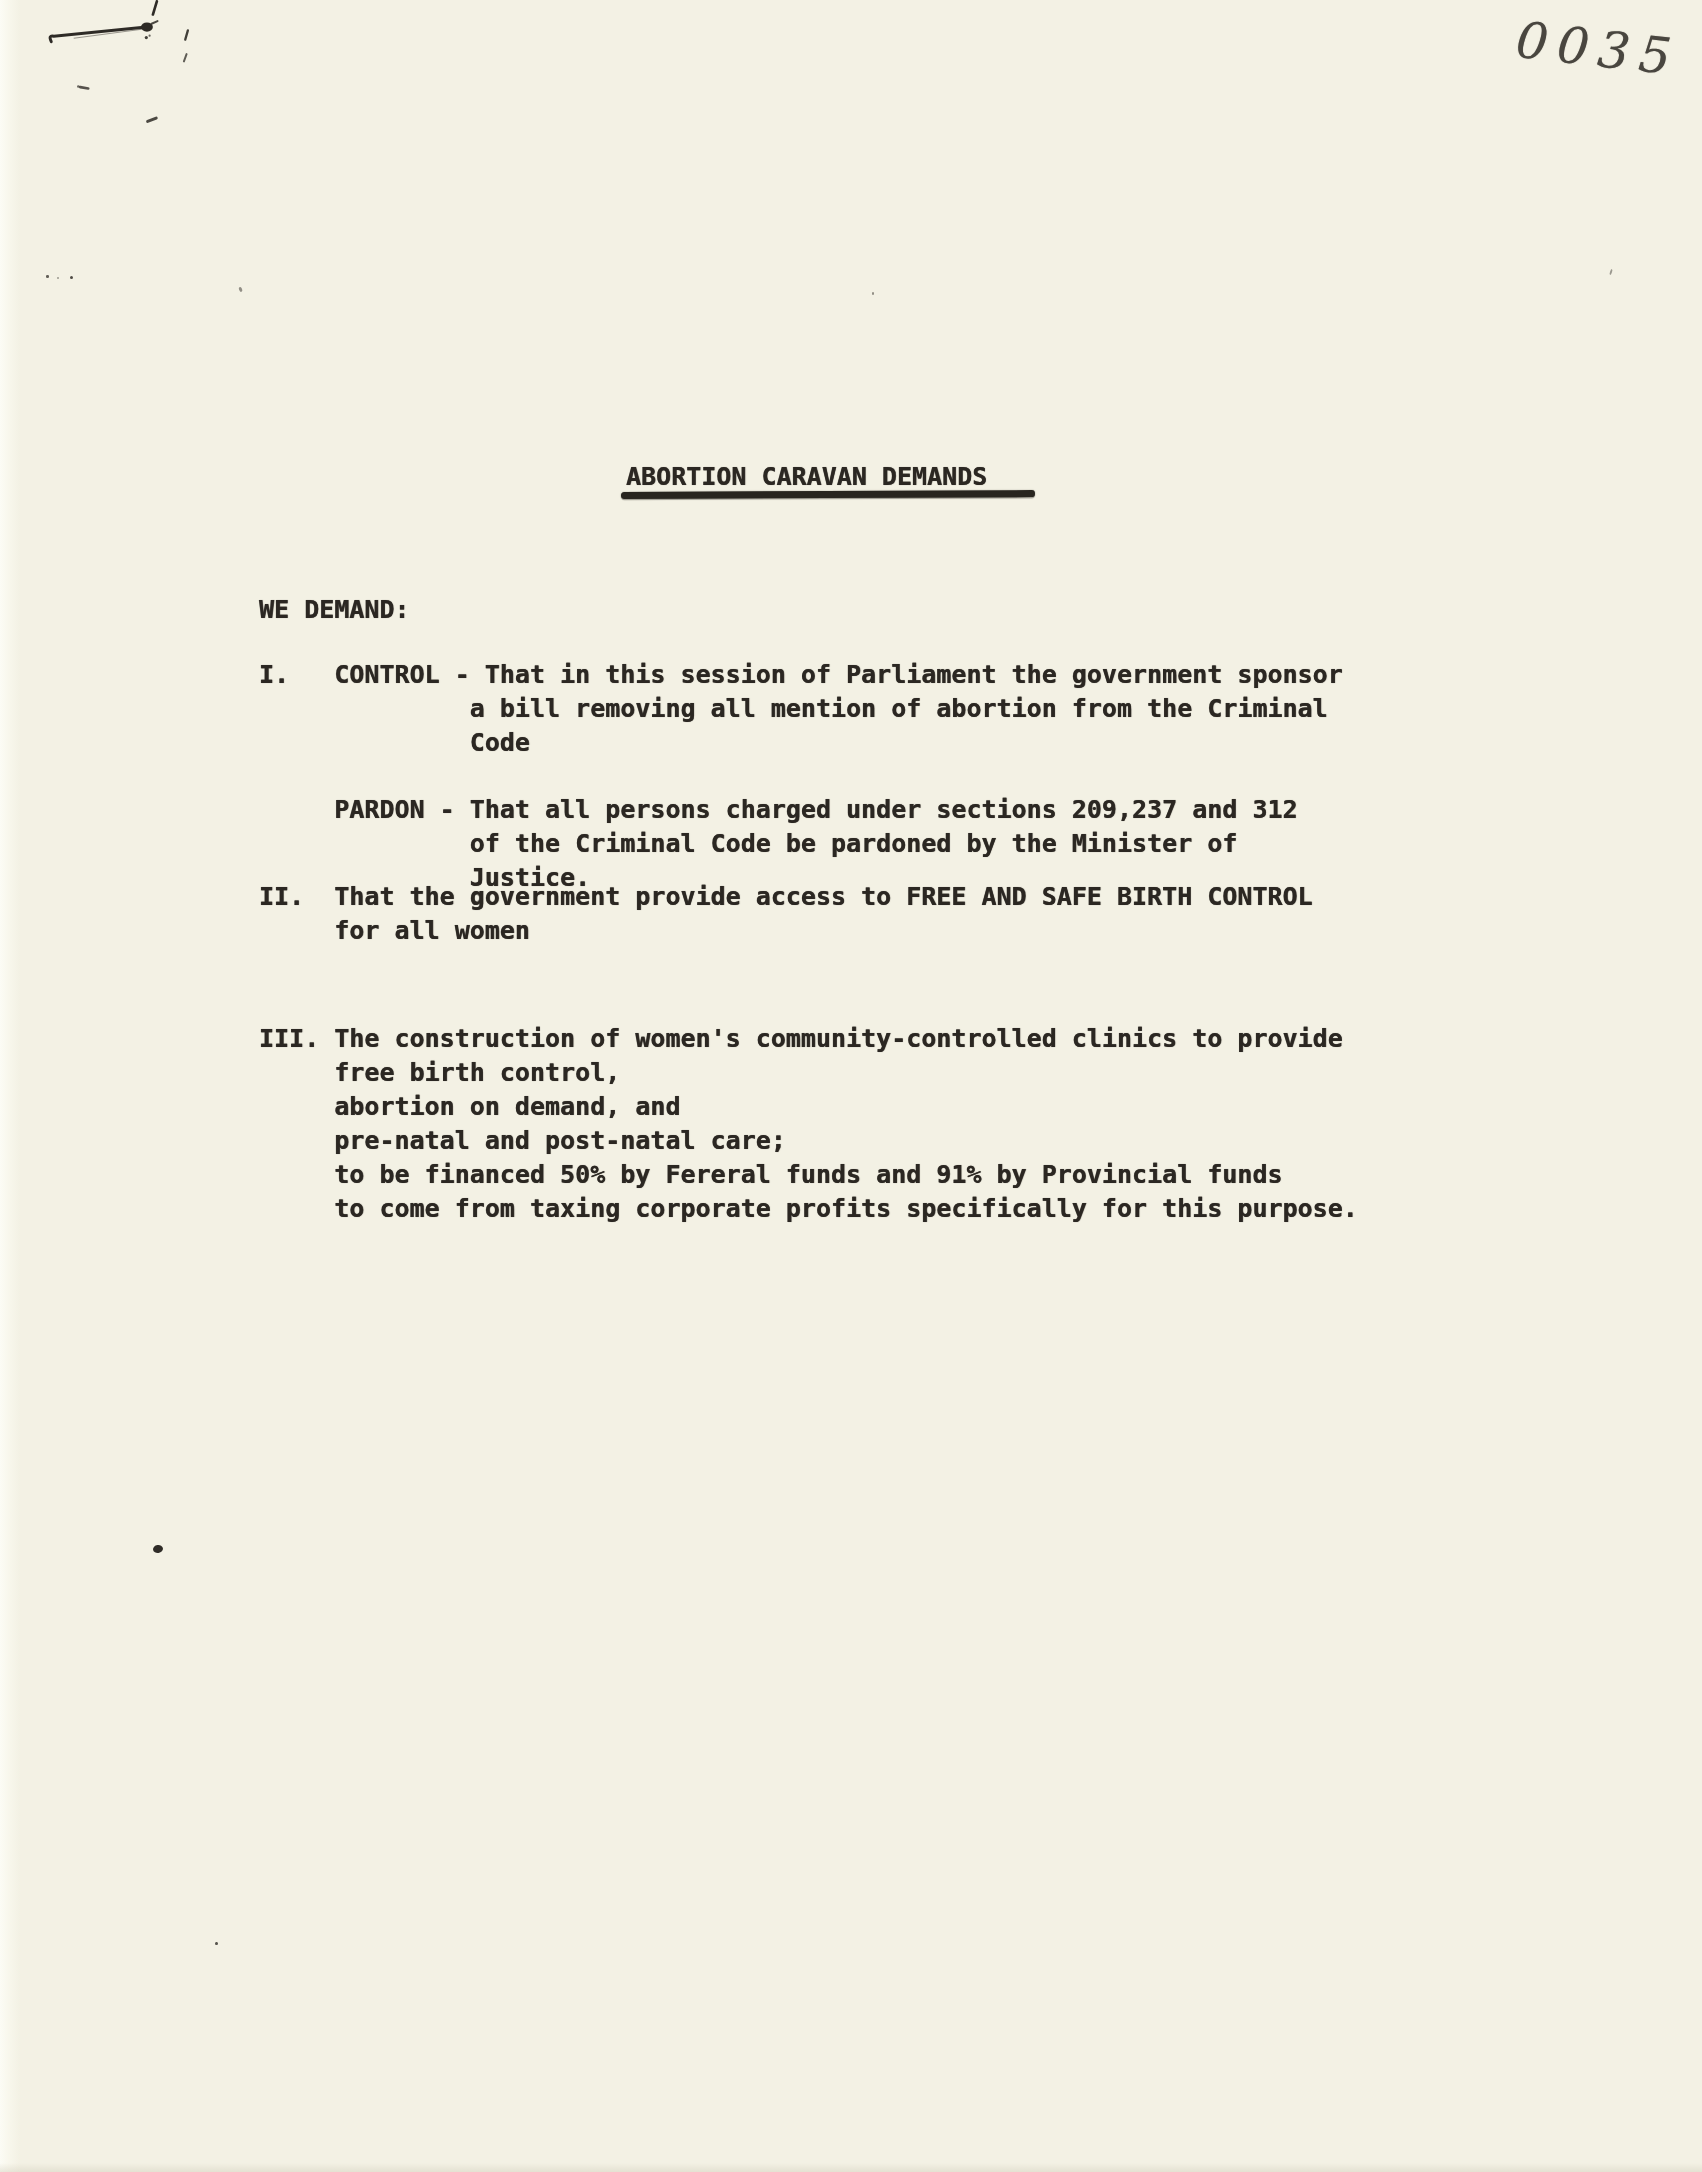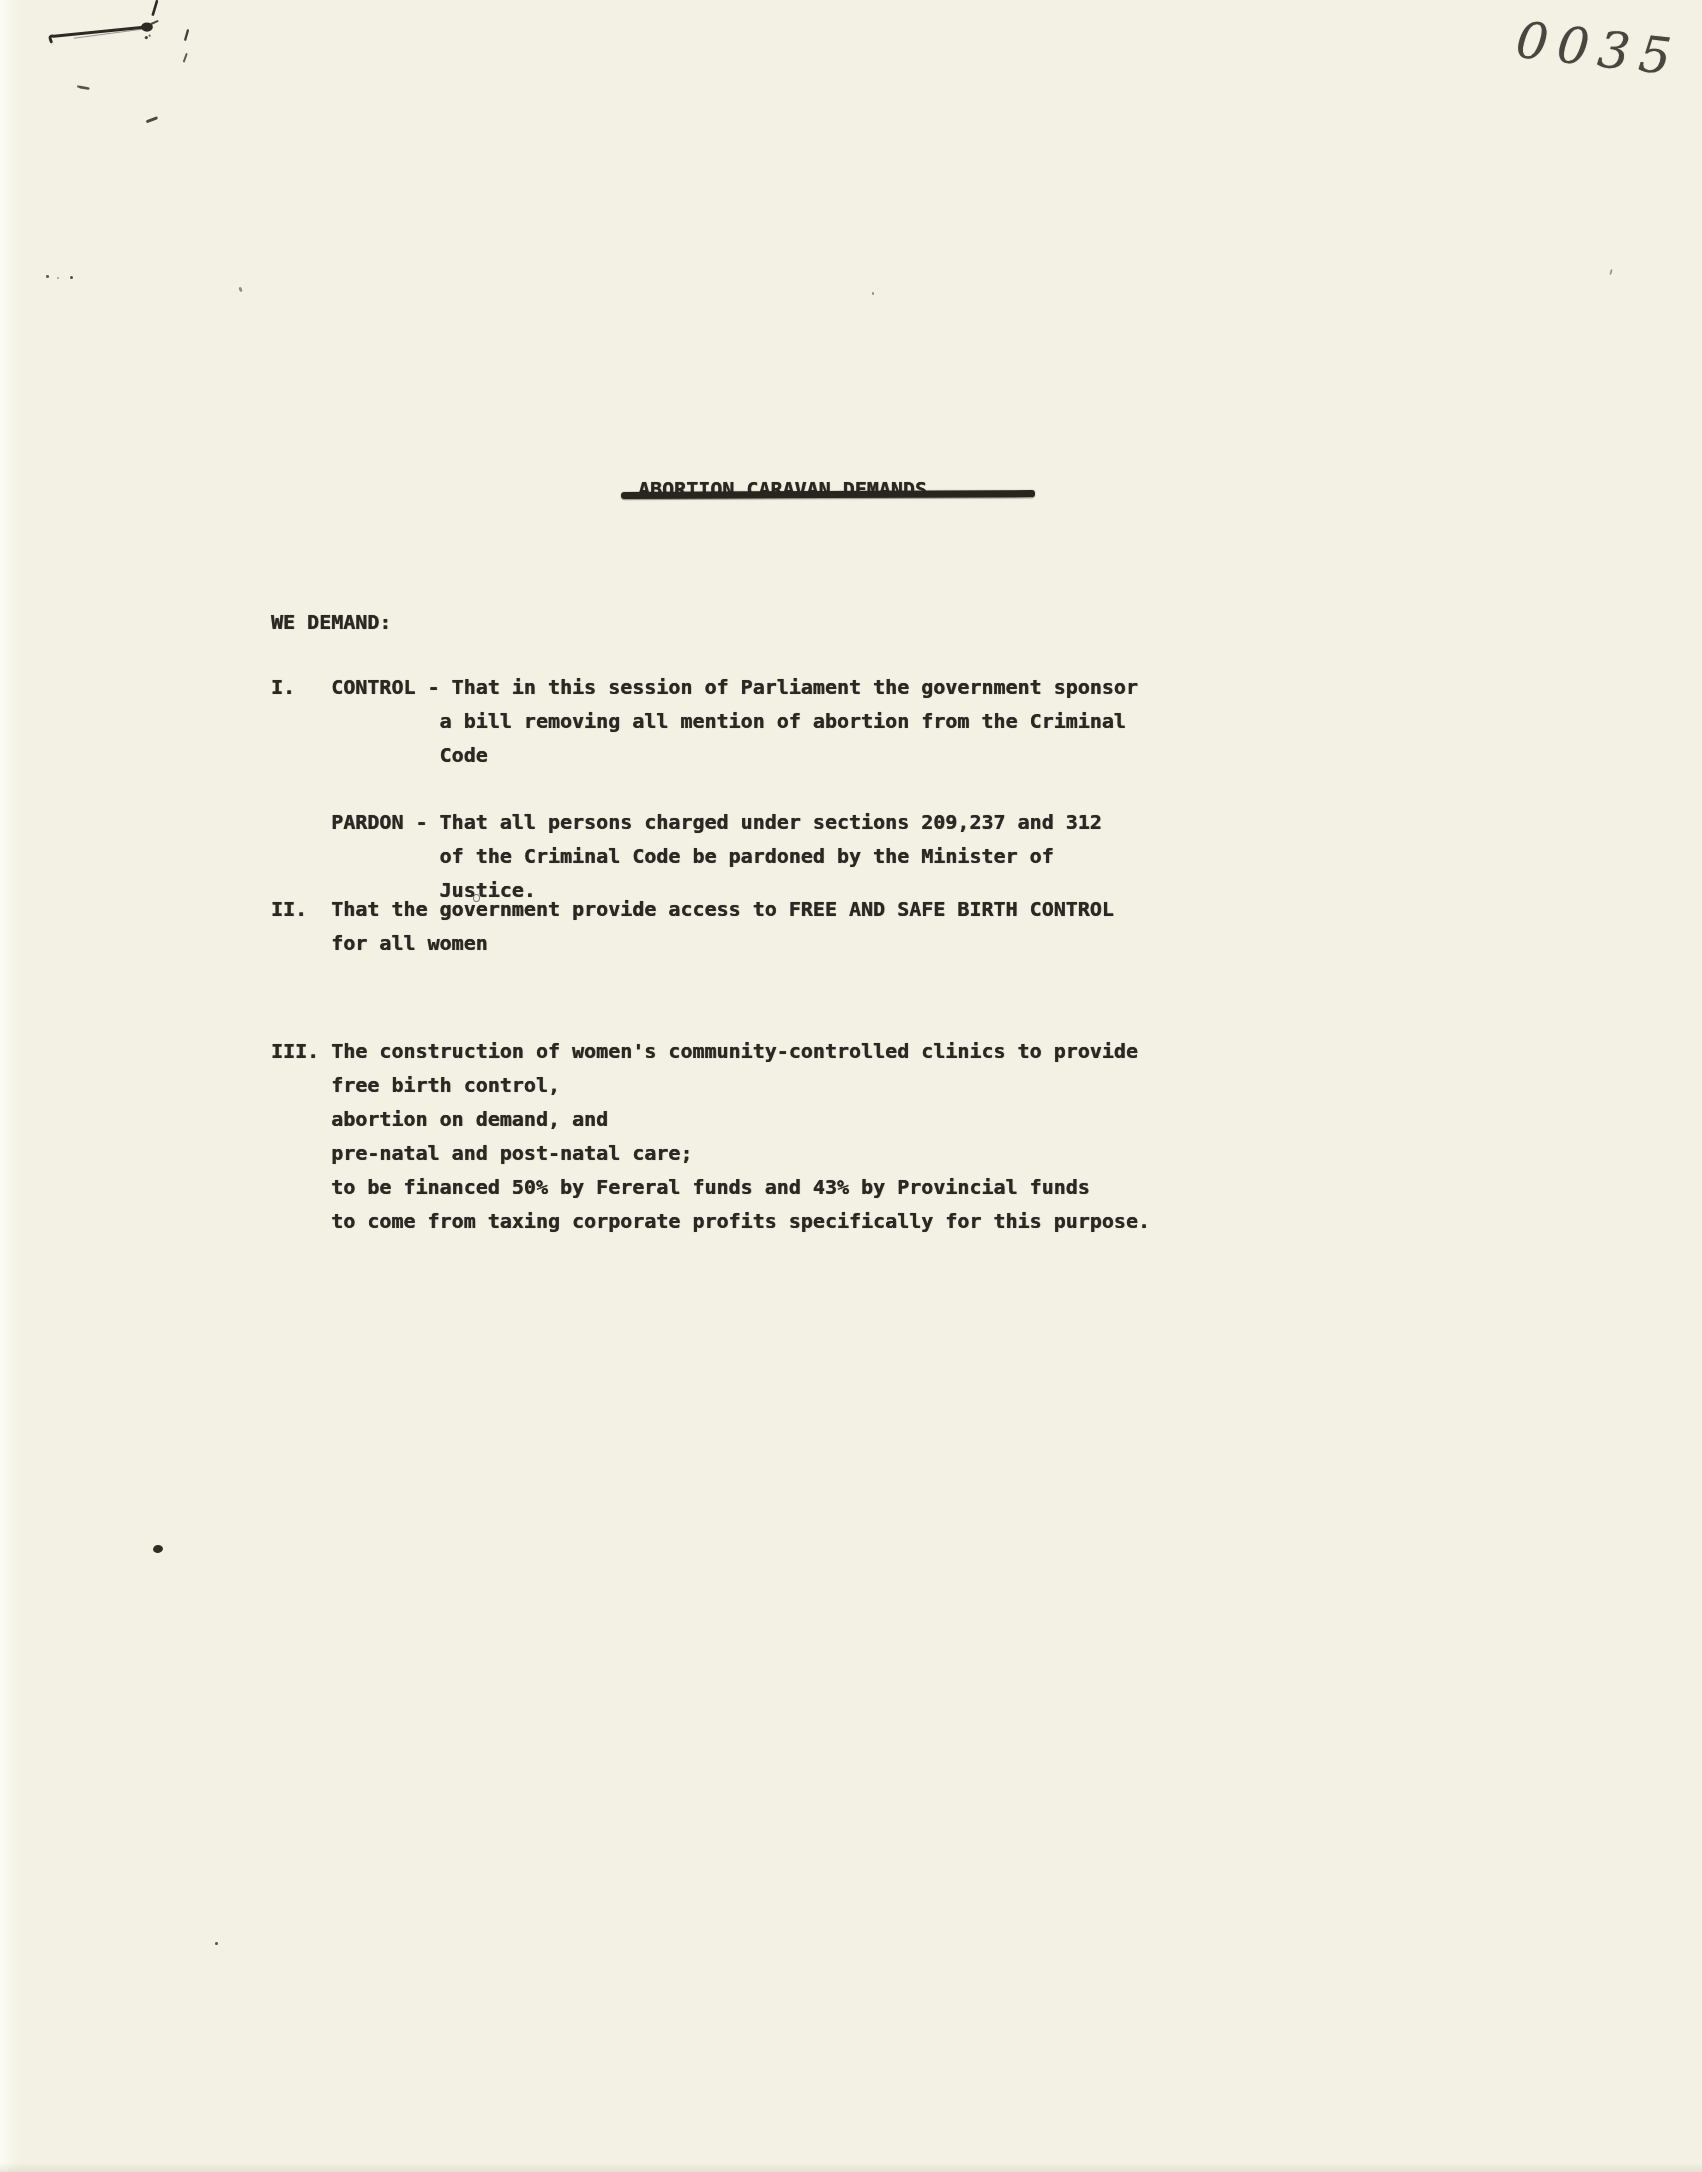--- a/index.html
+++ b/index.html
@@ -20,23 +20,23 @@
     position:absolute;left:0;top:0;width:20px;height:100%;
     background:linear-gradient(90deg,#fcfcf5 0%,#f8f7ec 45%,var(--paper) 100%);
   }
   .scan-edge-bottom{
     position:absolute;left:0;bottom:0;width:100%;height:9.3px;
     background:linear-gradient(0deg,rgba(210,206,188,.45),rgba(210,206,188,0));
   }
   
   .typed{
     position:absolute;
-    margin:12px;
+    margin:0;
     font-family:"DejaVu Sans Mono", monospace;
-    font-size:20px;
+    font-size:25px;
     line-height:34px;
     font-weight:700;
     color:var(--ink);
     text-shadow:0.4px 0.4px 0.7px rgba(43,39,34,.75), -0.2px 0 0.3px rgba(43,39,34,.4);
     white-space:pre;
     letter-spacing:0;
   }
   .body-col{left:259px;}
   .doc-title{left:626px;top:460px;}
   .title-underline{
@@ -99,21 +99,21 @@
               Code</pre>
 <pre class="typed body-col" style="top:793px;">     PARDON - That all persons charged under sections 209,237 and 312
               of the Criminal Code be pardoned by the Minister of
               Justice.</pre>
 <pre class="typed body-col" style="top:880px;">II.  That the government provide access to FREE AND SAFE BIRTH CONTROL
      for all women</pre>
 <pre class="typed body-col" style="top:1022px;">III. The construction of women's community-controlled clinics to provide
      free birth control,
      abortion on demand, and
      pre-natal and post-natal care;
-     to be financed 50% by Fereral funds and 43% by Provincial funds
+     to be financed 50% by Fereral funds and 91% by Provincial funds
      to come from taxing corporate profits specifically for this purpose.</pre>
 
 <div class="mark" style="left:46px;top:275px;width:2.6px;height:2.6px;opacity:.75;"></div>
 <div class="mark" style="left:57px;top:277px;width:2px;height:2px;opacity:.45;"></div>
 <div class="mark" style="left:70px;top:276px;width:3.3px;height:3.3px;opacity:.85;"></div>
 <div class="mark" style="left:239px;top:287px;width:2.6px;height:4.6px;opacity:.5;transform:rotate(-20deg);"></div>
 <div class="mark" style="left:872px;top:292px;width:2px;height:2.6px;opacity:.5;"></div>
 <div class="mark" style="left:1610px;top:269px;width:2px;height:6px;opacity:.45;transform:rotate(18deg);"></div>
 <div class="ring"></div>
 <div class="mark" style="left:153px;top:1545px;width:10px;height:8px;transform:rotate(-8deg);background:#2f2c27;"></div>

